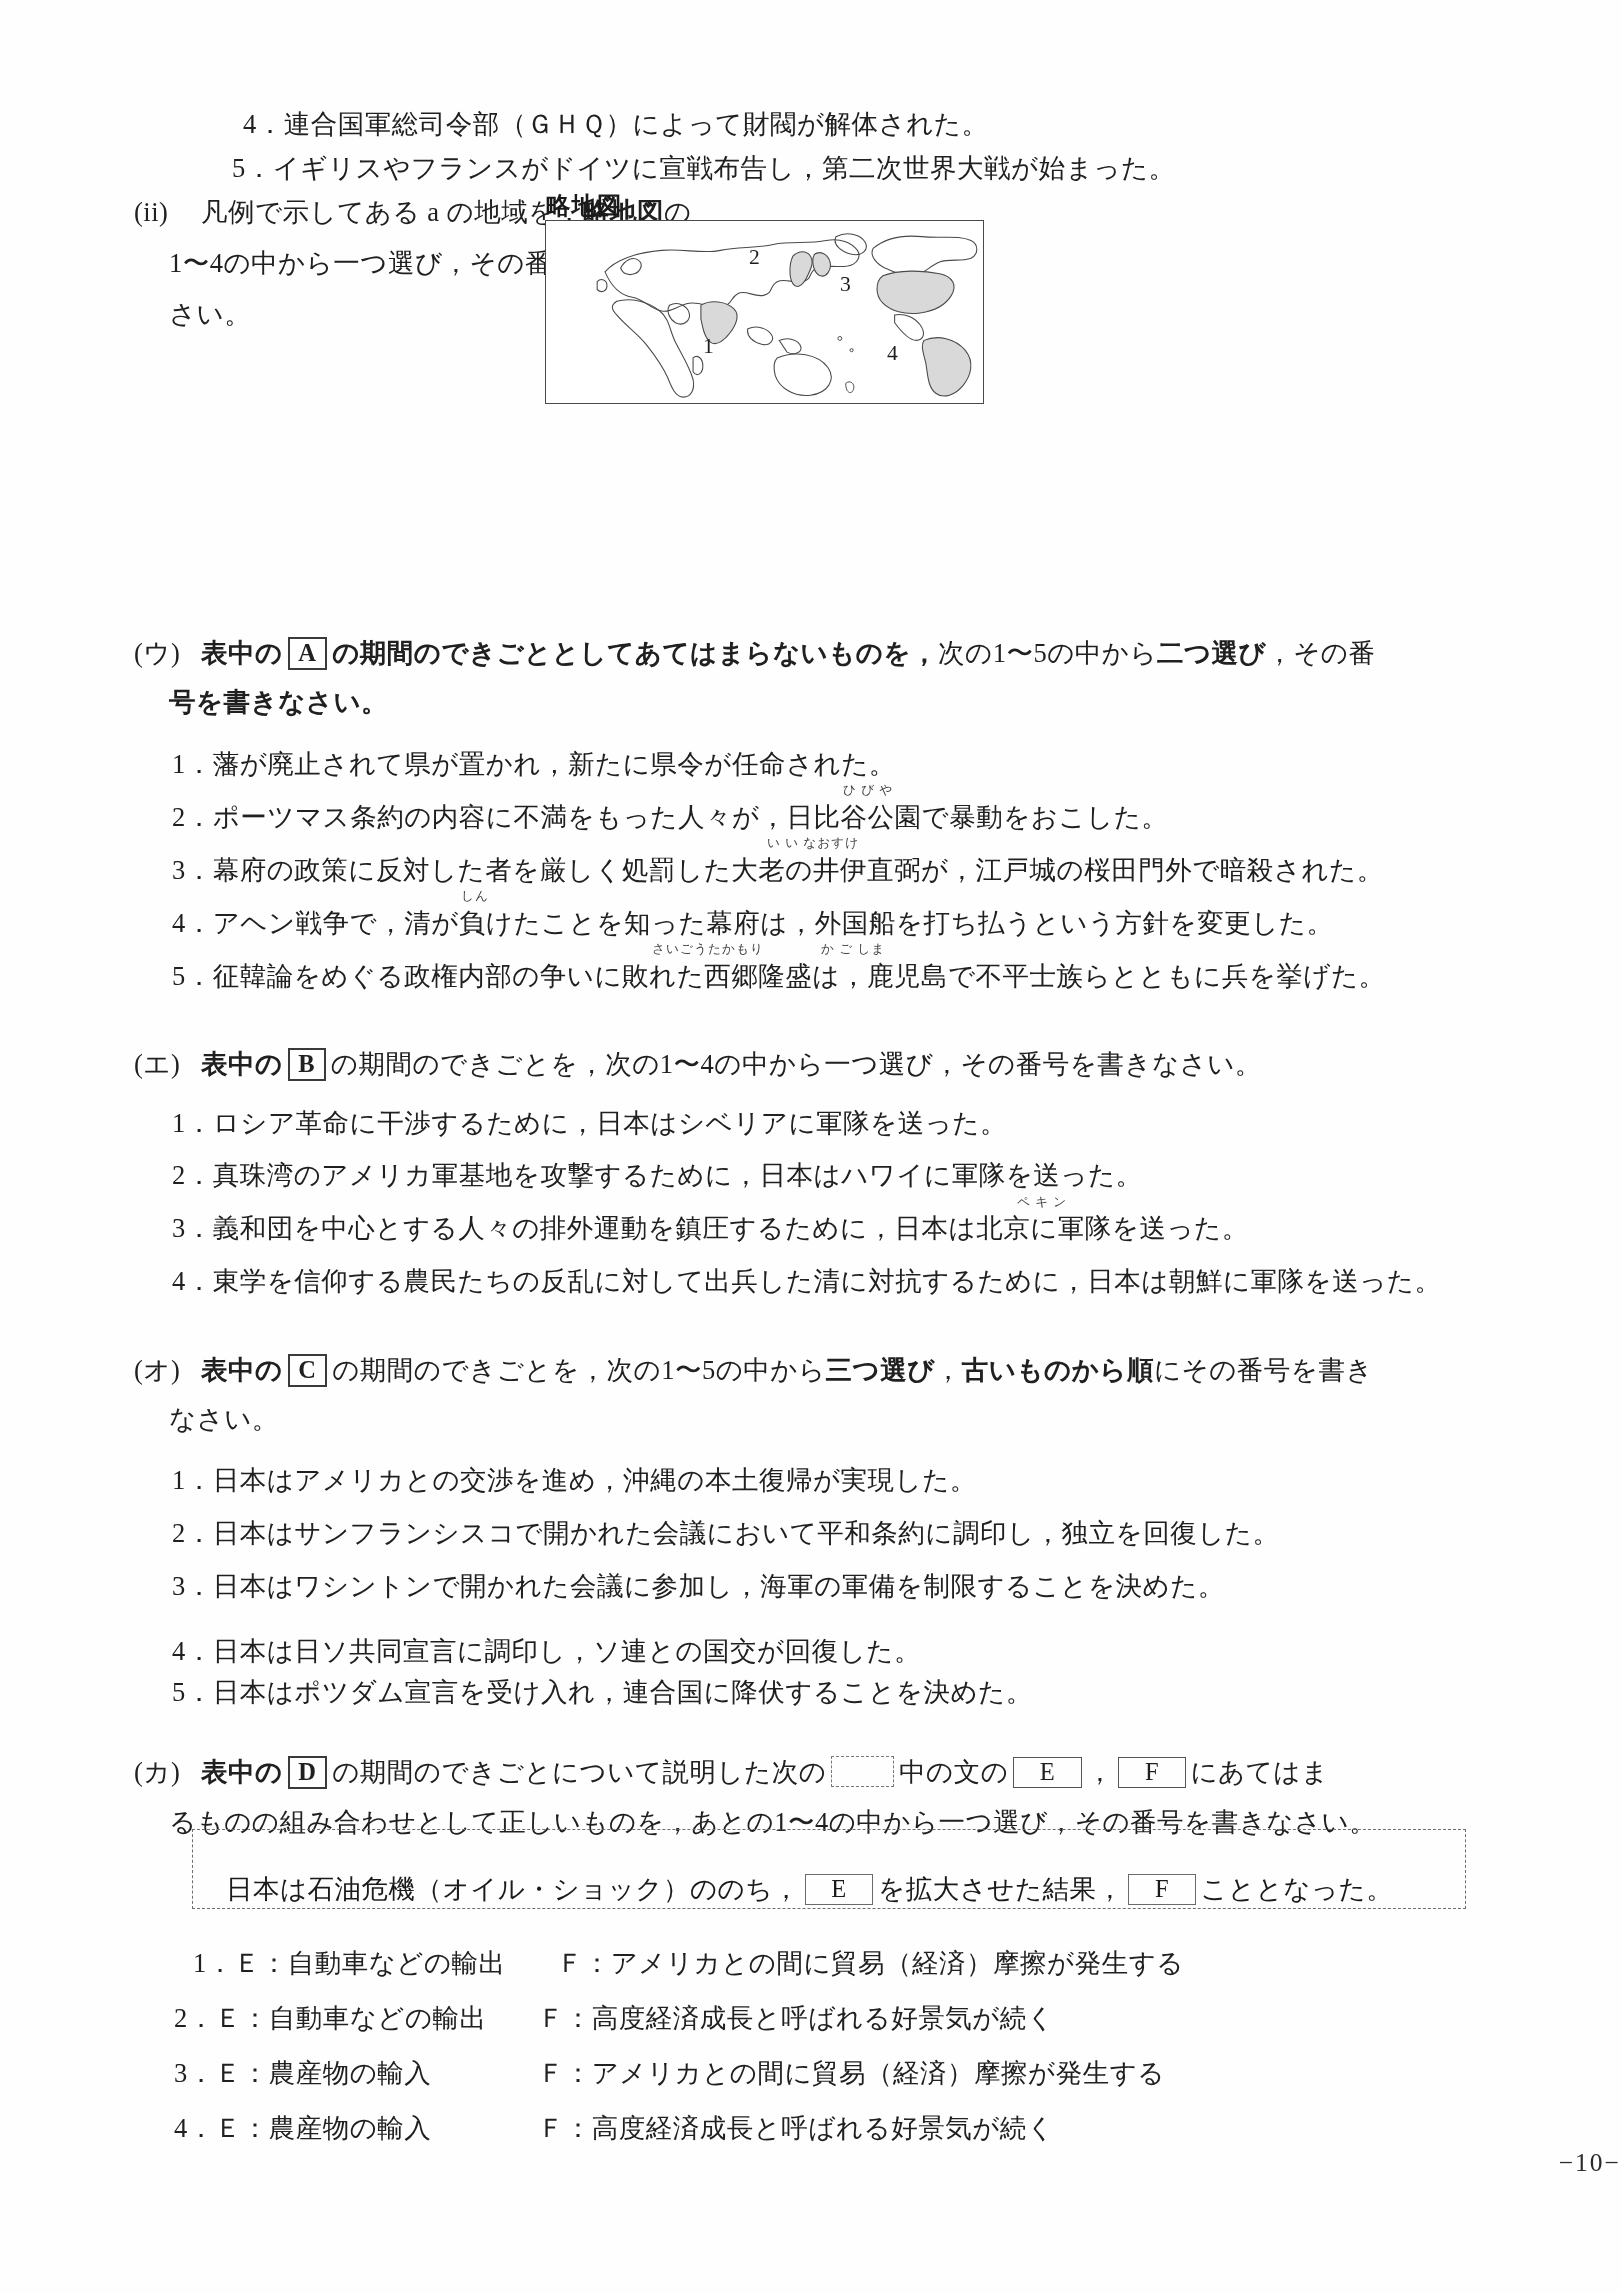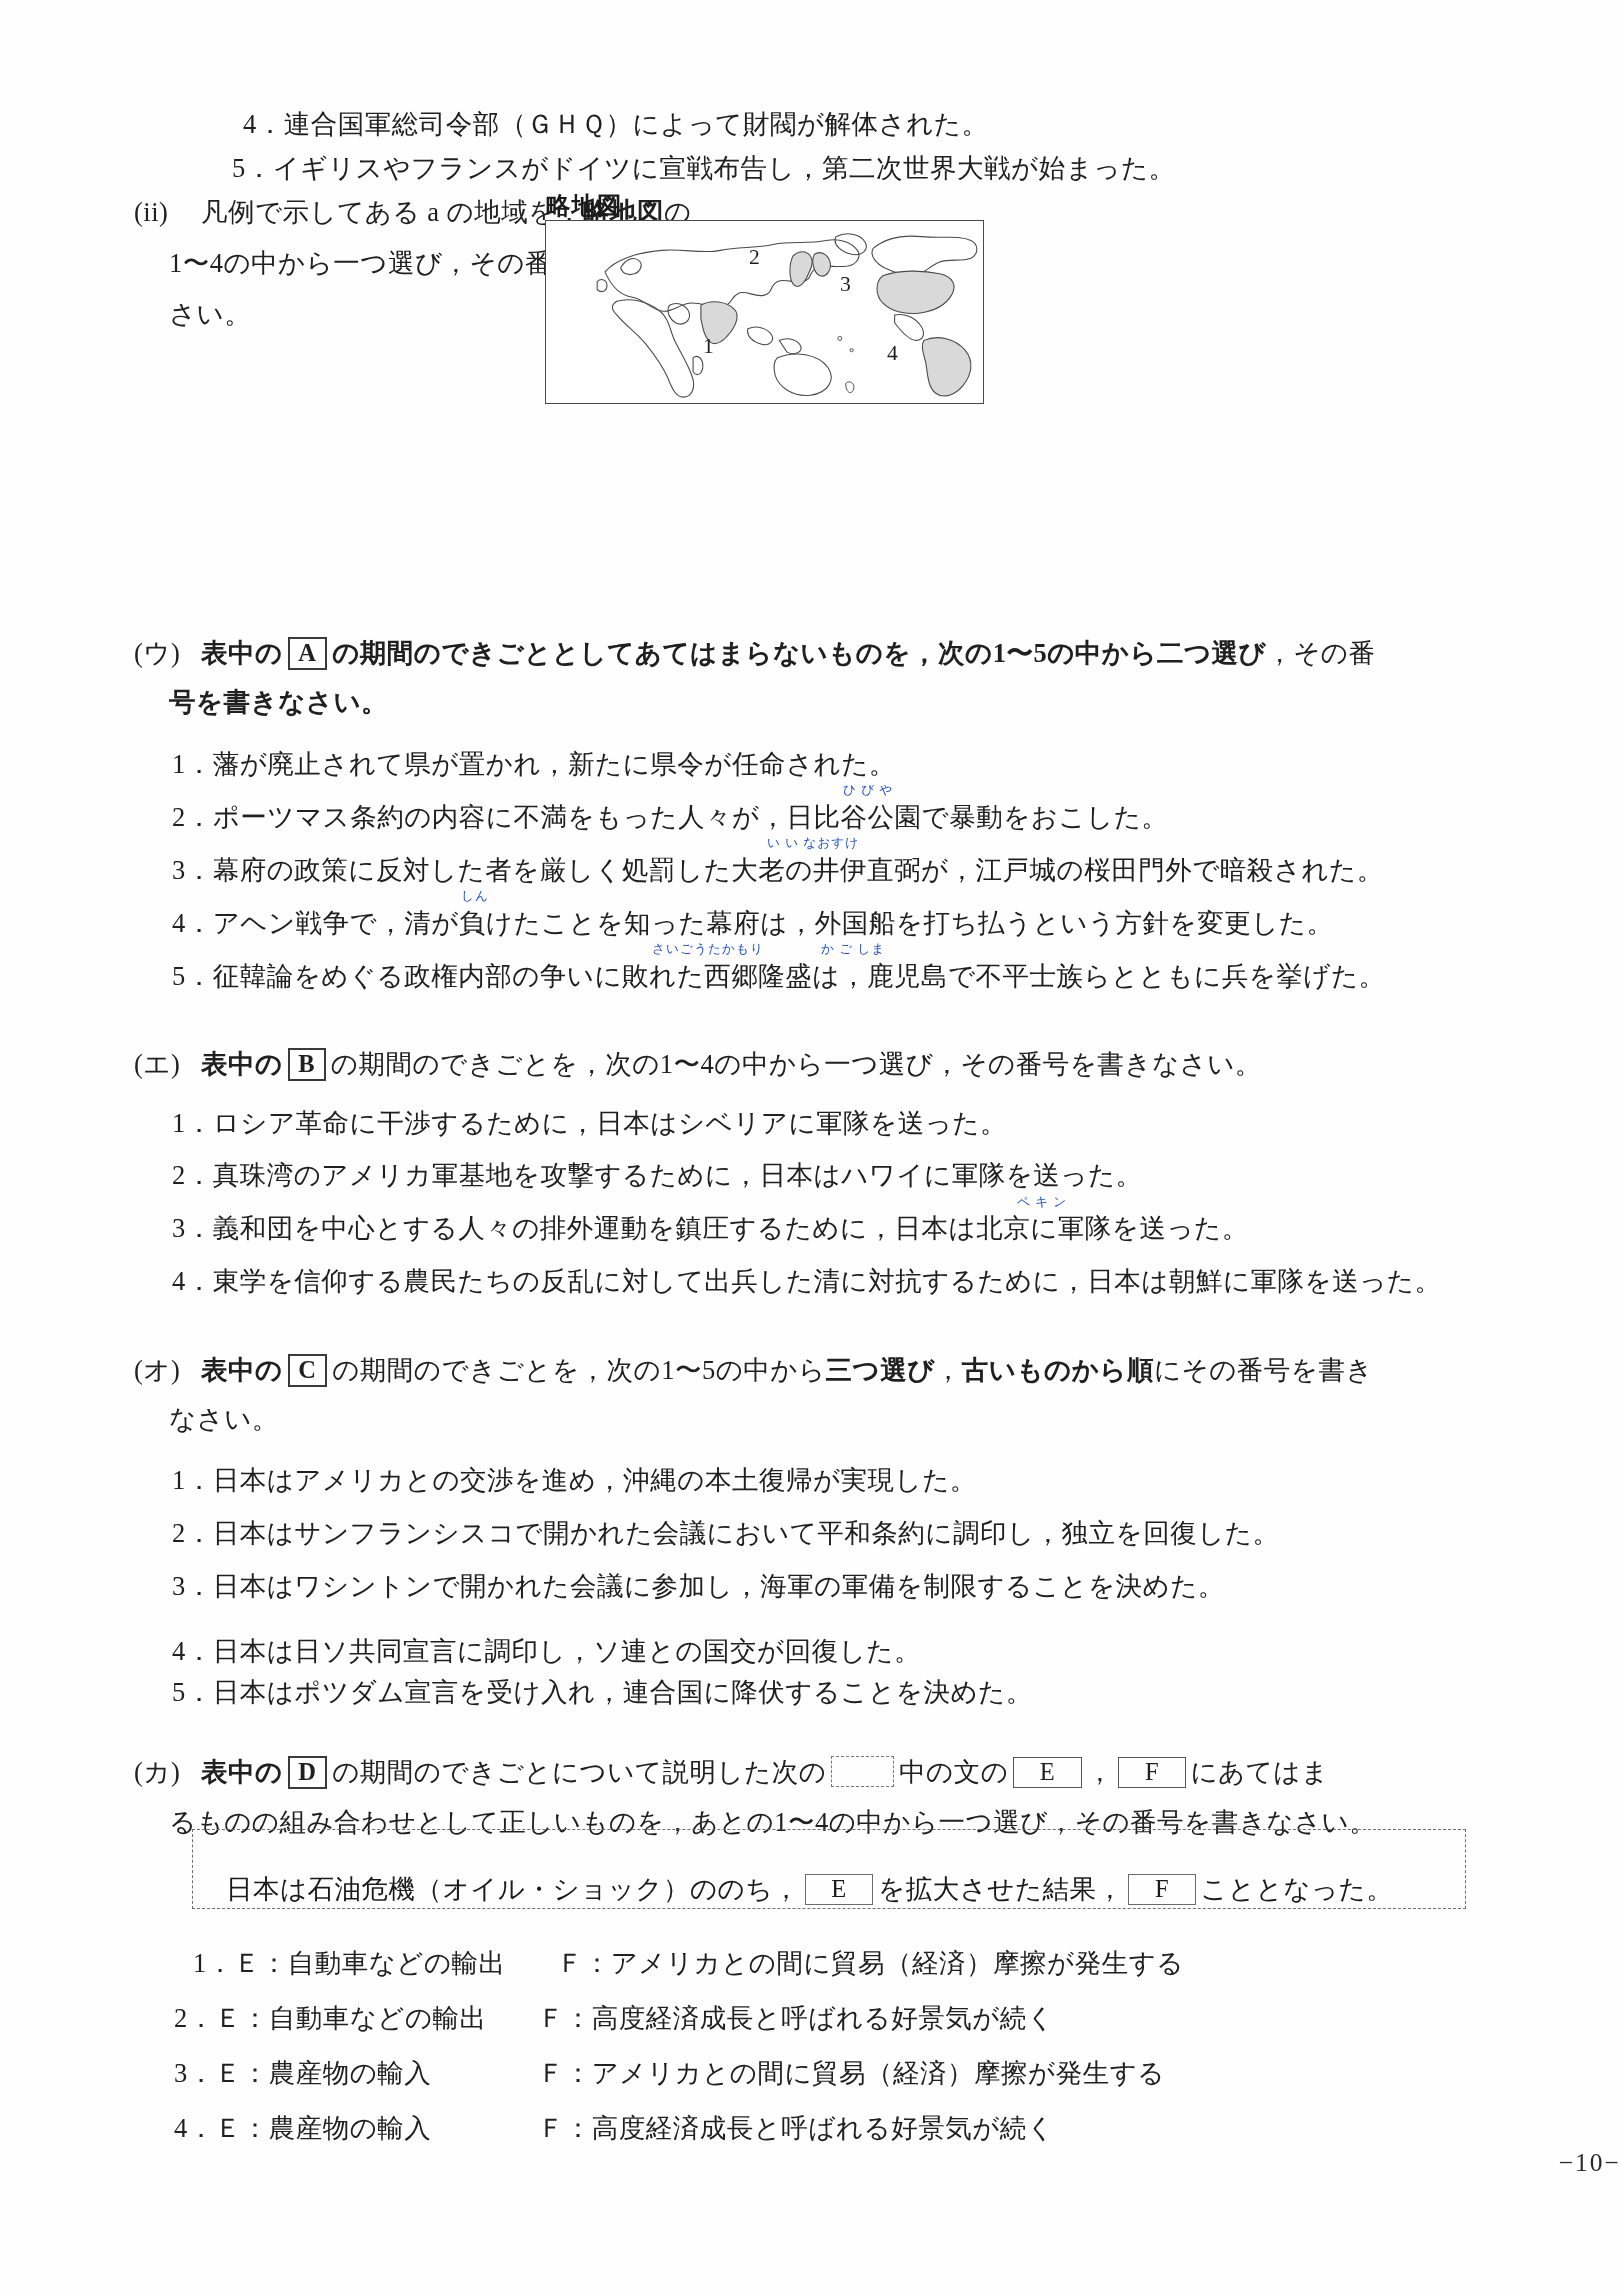--- a/index.html
+++ b/index.html
@@ -59,21 +59,21 @@
     width: 61px;
     height: 29px;
     vertical-align: -5.9px;
     margin: 0 4.9px;
   }
   
   .rb {
     position: absolute;
     font-size: 12.7px;
     letter-spacing: 1px;
-    color: #1d4ed8;
+    color: #404040;
     white-space: nowrap;
   }
   
   #map-figure {
     position: absolute;
     left: 545px;
     top: 220px;
     width: 437px;
     height: 182px;
     border: 1.5px solid #4a4a4a;
@@ -200,21 +200,21 @@
     </svg>
 
     <span class="maplabel" style="left:157px; top:113px;">1</span>
     <span class="maplabel" style="left:203px; top:23.5px;">2</span>
     <span class="maplabel" style="left:294px; top:51px;">3</span>
     <span class="maplabel" style="left:341px; top:120px;">4</span>
   </div>
 
   <div class="ln" style="left:134px; top:640px;">(ウ)</div>
   <div class="ln bold" style="left:201px; top:637px;">
-    <span>表中の</span><span class="boxltr">A</span><span>の期間のできごととしてあてはまらないものを，</span><span style="font-weight:700">次の1〜5の中から</span><span>二つ選び</span><span style="font-weight:400">，その番</span>
+    <span>表中の</span><span class="boxltr">A</span><span>の期間のできごととしてあてはまらないものを，</span><span style="font-weight:400">次の1〜5の中から</span><span>二つ選び</span><span style="font-weight:400">，その番</span>
   </div>
   <div class="ln bold" style="left:169px; top:689px;">号を書きなさい。</div>
 
   <div class="ln" style="left:172px; top:751px;">
     <span class="num">1．</span><span>藩が廃止されて県が置かれ，新たに県令が任命された。</span>
   </div>
 
   <div class="ln" style="left:172px; top:804px;">
     <span class="num">2．</span><span>ポーツマス条約の内容に不満をもった人々が，日比谷公園で暴動をおこした。</span>
   </div>

